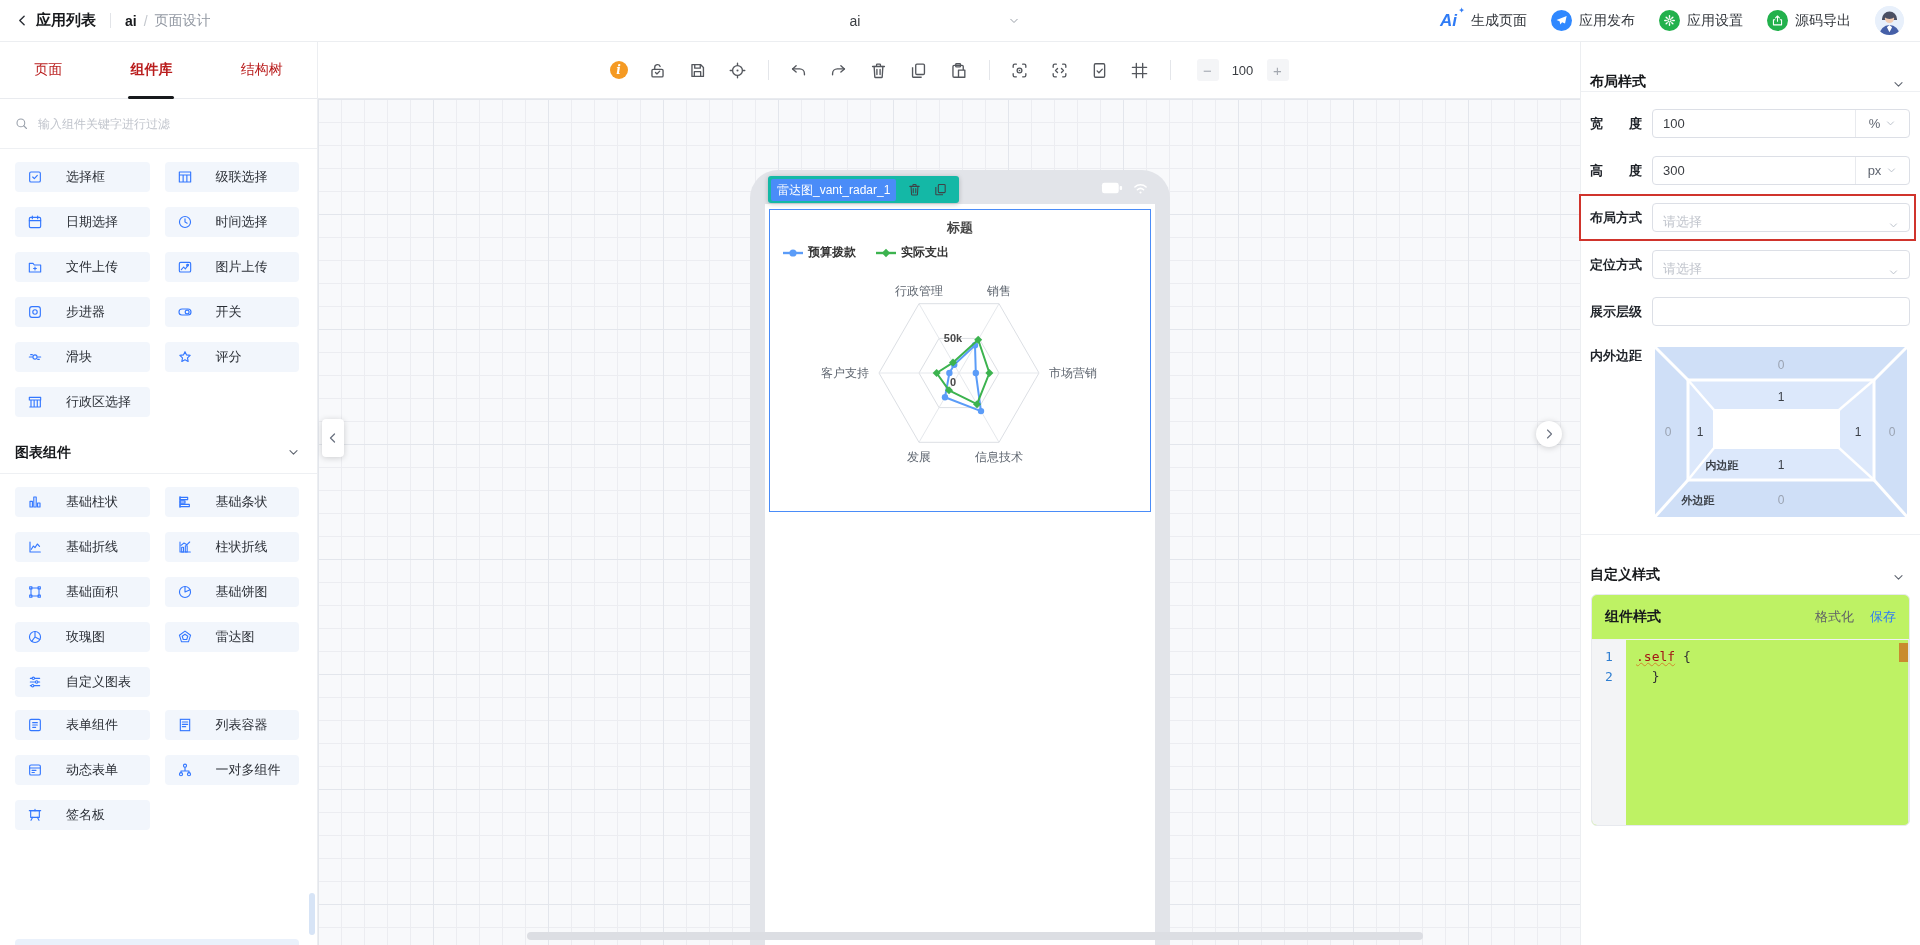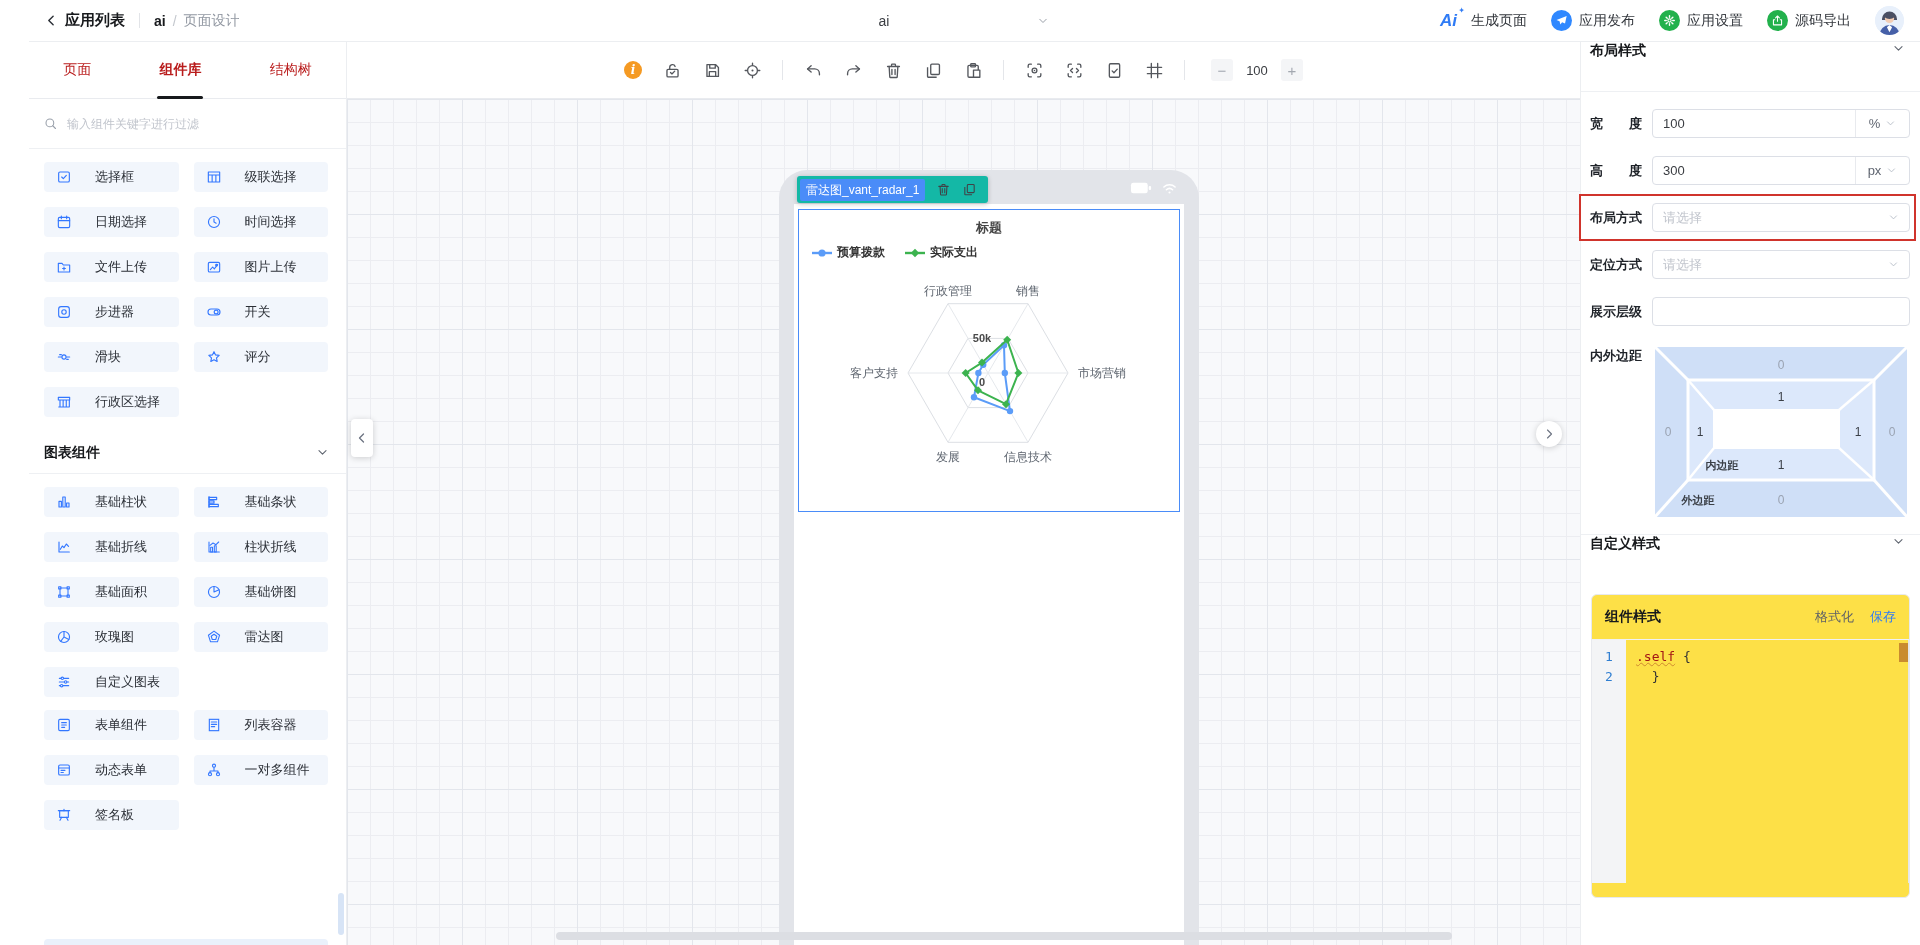--- a/index.html
+++ b/index.html
@@ -1,18 +1,18 @@
 <!DOCTYPE html>
 <html><head>
 <meta charset="utf-8">
 <style>
   * { margin:0; padding:0; box-sizing:border-box; }
   html,body { width:1920px; height:945px; overflow:hidden; background:#fff;
     font-family:"Liberation Sans","DejaVu Sans",sans-serif; color:#1f2329; }
-  .app { width:1920px; height:945px; display:flex; flex-direction:column;padding-left:29px; }
+  .app { width:1920px; height:945px; display:flex; flex-direction:column; }
 
   
   .topbar { height:42px; background:#fff; border-bottom:1px solid #eceef1;
     display:flex; align-items:center; padding:0 16px; position:relative; z-index:30; }
   .back { display:flex; align-items:center; gap:7px; font-size:15px; font-weight:bold; color:#17191c; cursor:pointer; }
   .back svg { width:13px; height:13px; color:#2b2f36; }
   .tdiv { width:1px; height:15px; background:#e2e4e8; margin:0 14px; }
   .bc { font-size:14px; display:flex; align-items:center; gap:7px; }
   .bc .proj { font-weight:bold; color:#17191c; }
   .bc .sep { color:#c3c7cd; }
@@ -100,43 +100,43 @@
   #radar { display:block; margin:0 auto; }
 
   .handle { position:absolute; background:#fff; box-shadow:0 1px 6px rgba(0,0,0,.18);
     display:flex; align-items:center; justify-content:center; color:#6b7280; cursor:pointer; }
   .handle svg { width:12px; height:12px; }
   .handle-left { left:4px; top:320px; width:22px; height:38px; border-radius:4px; }
   .handle-right { right:18px; top:322px; width:26px; height:26px; border-radius:50%; }
   .hscroll { position:absolute; left:209px; width:896px; height:8px; bottom:5px; background:#dcdee3; border-radius:4px; cursor:pointer; }
 
   
-  .section-header { height:50px; display:flex; align-items:flex-start; justify-content:space-between;
+  .section-header { height:50px; display:flex; align-items:flex-end; justify-content:space-between;
     padding:0 15px 0 9px; font-size:14px; font-weight:bold; color:#17191c; border-bottom:1px solid #eef0f3; cursor:pointer; }
   .section-header svg { width:13px; height:13px; color:#5f6570; }
   .section-header.topline { border-top:1px solid #eef0f3; border-bottom:none; margin-top:8px; }
   .fields { padding:17px 10px 0 9px; }
   .frow { display:flex; align-items:center; margin-bottom:18px; position:relative; }
   .flabel { width:62px; flex:none; font-size:13px; font-weight:bold; color:#1f2329; }
   .flabel.j2 { width:52px; margin-right:10px; display:inline-flex; justify-content:space-between; }
   .igroup { flex:1; height:29px; border:1px solid #dcdfe6; border-radius:4px; display:flex; background:#fff; overflow:hidden; }
   .ival { flex:1; display:flex; align-items:center; padding:0 10px; font-size:13px; color:#3a3d42; }
   .iunit { width:54px; border-left:1px solid #e8eaee; display:flex; align-items:center; justify-content:center;
     gap:5px; font-size:13px; color:#5f6570; cursor:pointer; }
   .iunit svg, .iselect svg { width:11px; height:11px; color:#b6bcc6; flex:none; }
   .iselect { flex:1; height:29px; border:1px solid #dcdfe6; border-radius:4px; background:#fff;
-    display:flex; align-items:center; justify-content:space-between; padding:0 10px; font-size:13px; color:#c0c4cc; cursor:pointer; }
+    display:flex; align-items:flex-end; justify-content:space-between; padding:0 10px; font-size:13px; color:#c0c4cc; cursor:pointer; }
   .iinput { flex:1; height:29px; border:1px solid #dcdfe6; border-radius:4px; background:#fff; }
   .frow.hl::after { content:""; position:absolute; left:-11px; right:-6px; top:-9px; bottom:-9px;
     border:2px solid #d0342c; pointer-events:none; }
   .bmrow { display:flex; align-items:flex-start; margin-bottom:14px; }
   .bmrow .flabel { padding-top:3px; }
 
   
-  .editor-card { margin:10px 10px 14px 10px; border:1px solid #e7e9ee; border-radius:6px; overflow:hidden; height:304px; background:#fde047; }
+  .editor-card { margin:10px 10px 14px 10px; border:1px solid #e7e9ee; border-radius:6px; overflow:hidden; height:232px; background:#bef264; }
   .ed-head { height:45px; display:flex; align-items:center; padding:0 13px; border-bottom:1px solid #f0f1f4; }
   .ed-title { font-size:14px; font-weight:bold; color:#17191c; flex:1; }
   .ed-btn { font-size:13px; cursor:pointer; }
   .ed-btn.fmt { color:#606266; margin-right:16px; }
   .ed-btn.save { color:#2f7bf5; }
   .ed-body { display:flex; position:relative; height:243px; font-family:"DejaVu Sans Mono",monospace; font-size:13px; }
   .gutter { width:34px; background:#f3f4f6; color:#2f7ed1; text-align:center; padding-top:7px; line-height:20px; flex:none; }
   .code { flex:1; padding:7px 0 0 10px; line-height:20px; color:#333; white-space:pre; }
   .tok-selector { color:#a31515; text-decoration:underline wavy #cf8a2e 1px; }
   .ed-marker { position:absolute; right:1px; top:3px; width:9px; height:19px; background:#c98b2e; }

